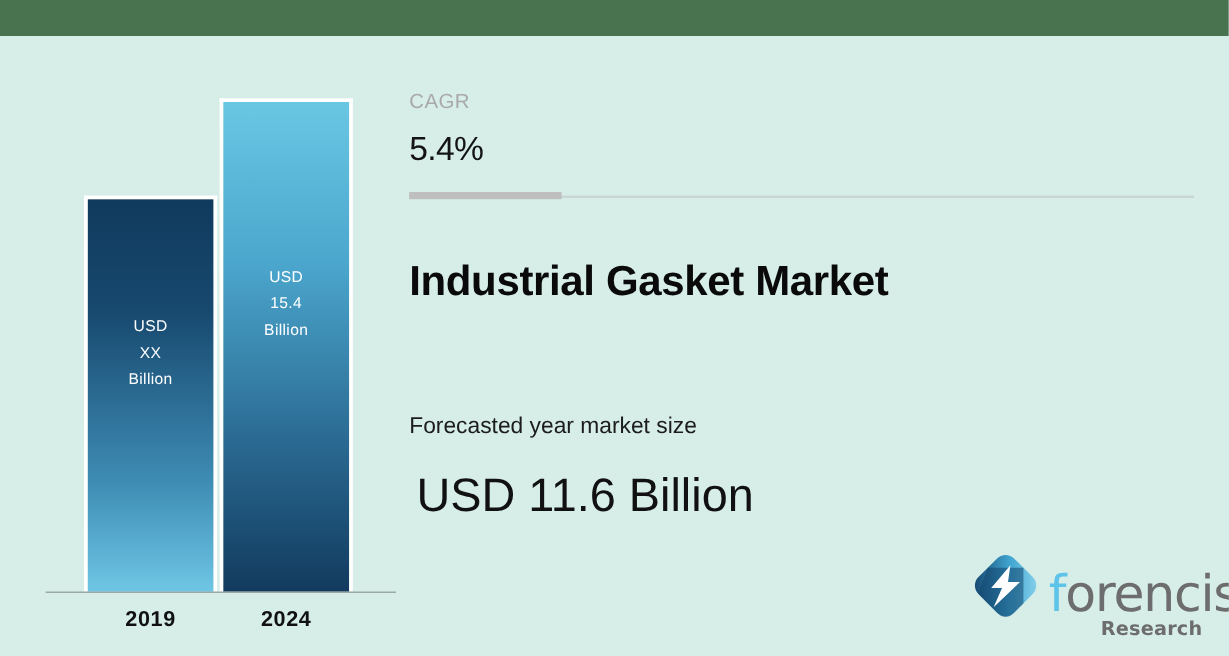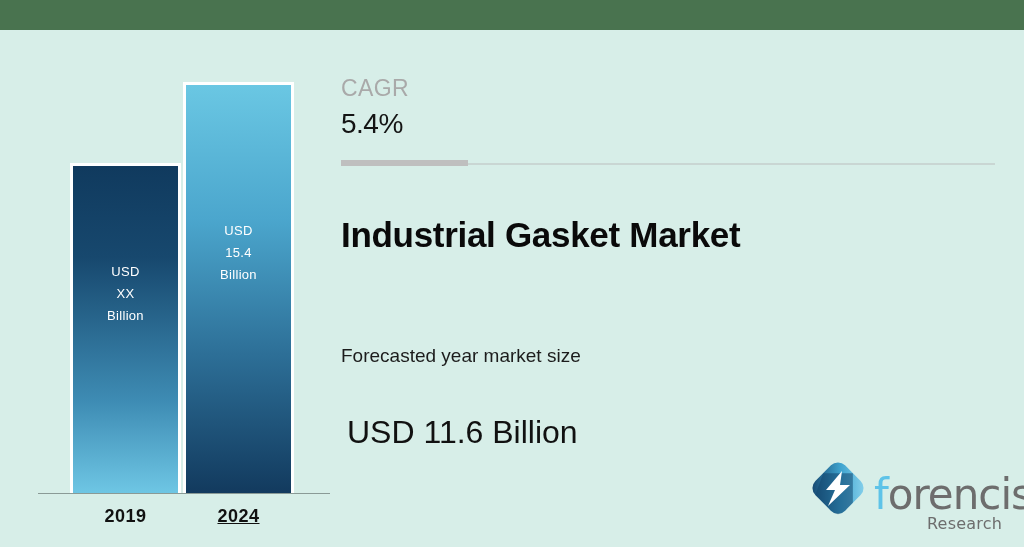--- a/index.html
+++ b/index.html
@@ -90,35 +90,35 @@
     position: absolute;
     top: 476px;
     width: 111px;
     text-align: center;
     font-size: 18px;
     font-weight: bold;
     color: #111111;
     letter-spacing: 0.5px;
   }
   #year-2019 { left: 70px; }
-  #year-2024 { left: 183px; text-decoration: underline; }
+  #year-2024 { left: 183px; }
 
   
   #panel {
     position: absolute;
     left: 341px;
     top: 0;
     width: 683px;
     height: 517px;
   }
   #cagr-label {
     position: absolute;
     left: 0;
     top: 45px;
-    font-size: 23px;
+    font-size: 17px;
     color: #a9a9a9;
     letter-spacing: 0.4px;
   }
   #cagr-value {
     position: absolute;
     left: 0;
     top: 68px;
     font-size: 28px;
     color: #141414;
     letter-spacing: -0.5px;
@@ -159,22 +159,22 @@
   #forecast-caption {
     position: absolute;
     left: 0;
     top: 315px;
     font-size: 19px;
     color: #1c1c1c;
   }
   #forecast-value {
     position: absolute;
     left: 6px;
-    top: 384px;
-    font-size: 32px;
+    top: 362px;
+    font-size: 39px;
     color: #111111;
   }
 
   
   #logo {
     position: absolute;
     left: 465px;
     top: 420px;
     width: 200px;
     height: 80px;
@@ -202,21 +202,21 @@
     color: #6d6d6d;
     letter-spacing: -1px;
     font-family: "DejaVu Sans", sans-serif;
   }
   #logo-word .accent { color: #5ec3e8; }
   #logo-sub {
     position: absolute;
     right: 2px;
     top: 44px;
     font-size: 16px;
-    font-weight: normal;
+    font-weight: bold;
     color: #6d6d6d;
     letter-spacing: 0.2px;
     font-family: "DejaVu Sans", sans-serif;
   }
 </style>
 </head>
 <body>
 
 <div id="top-band"></div>
 

